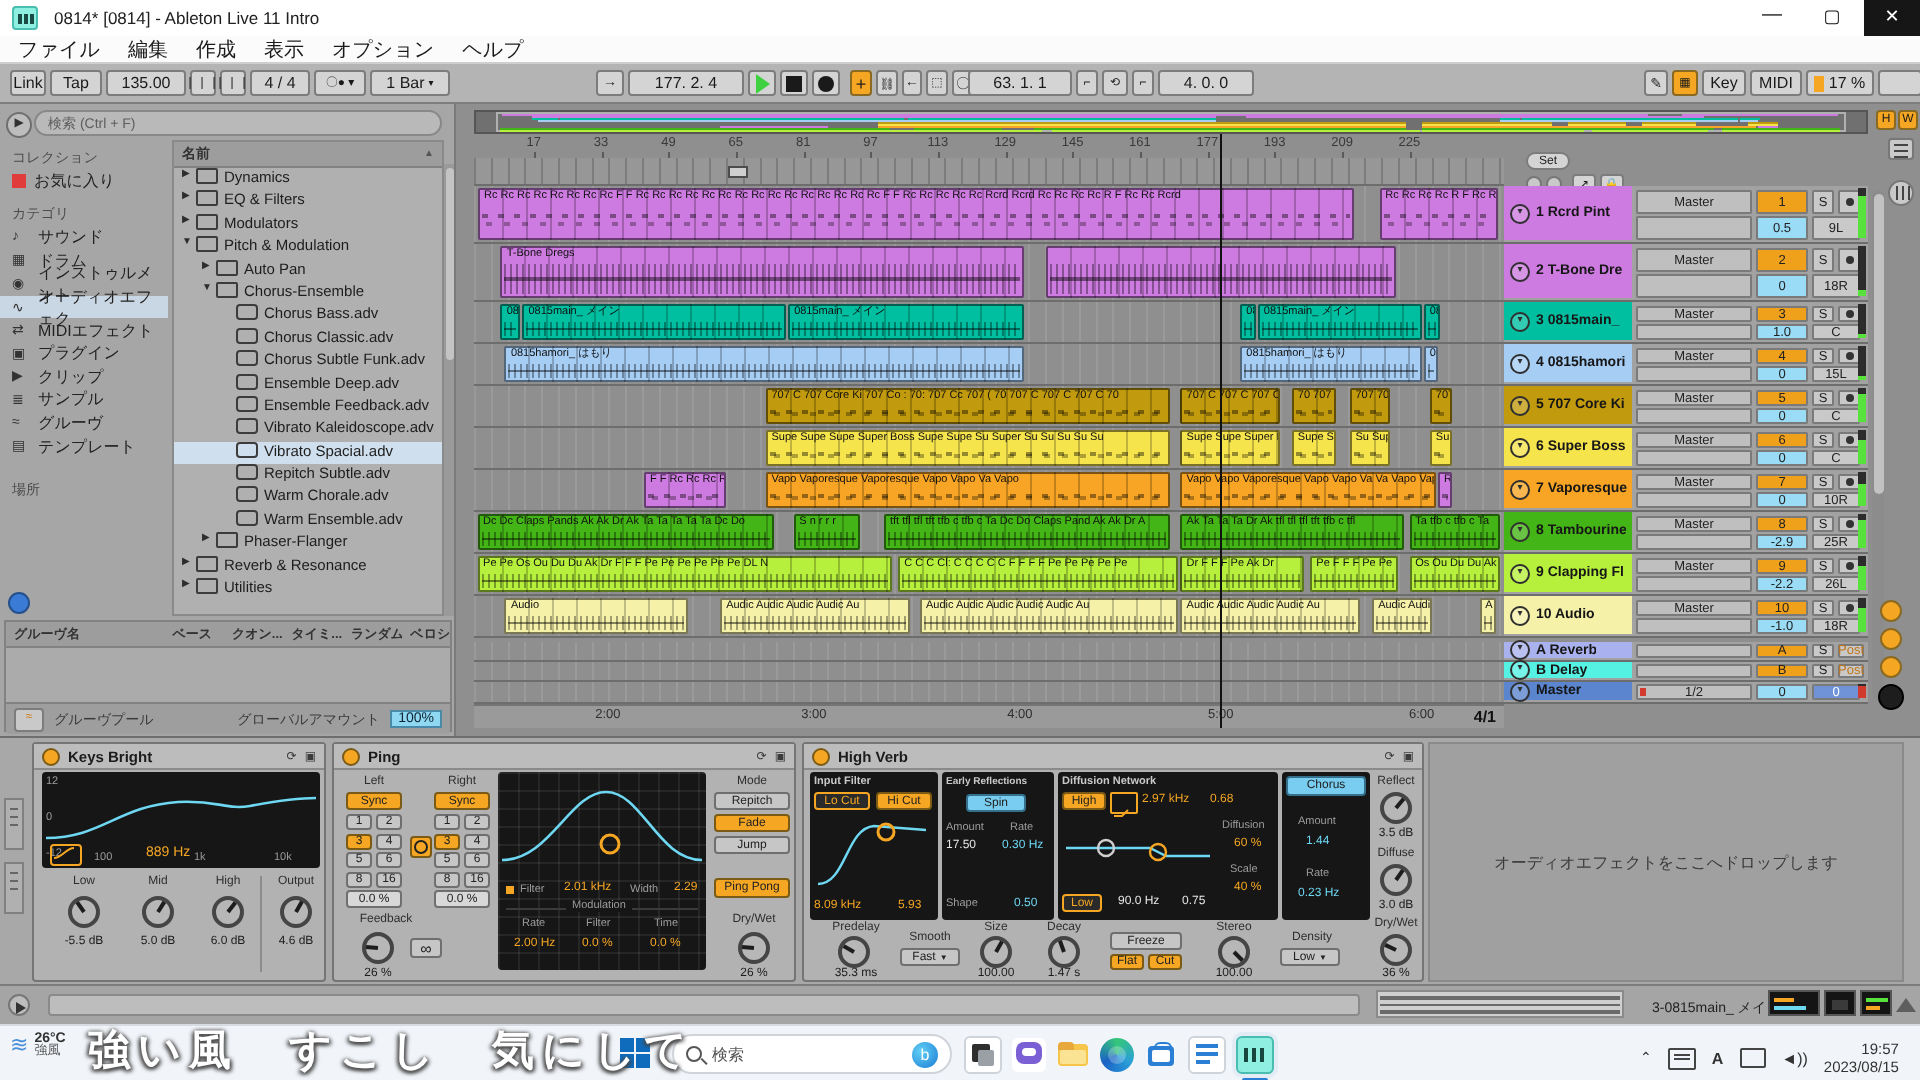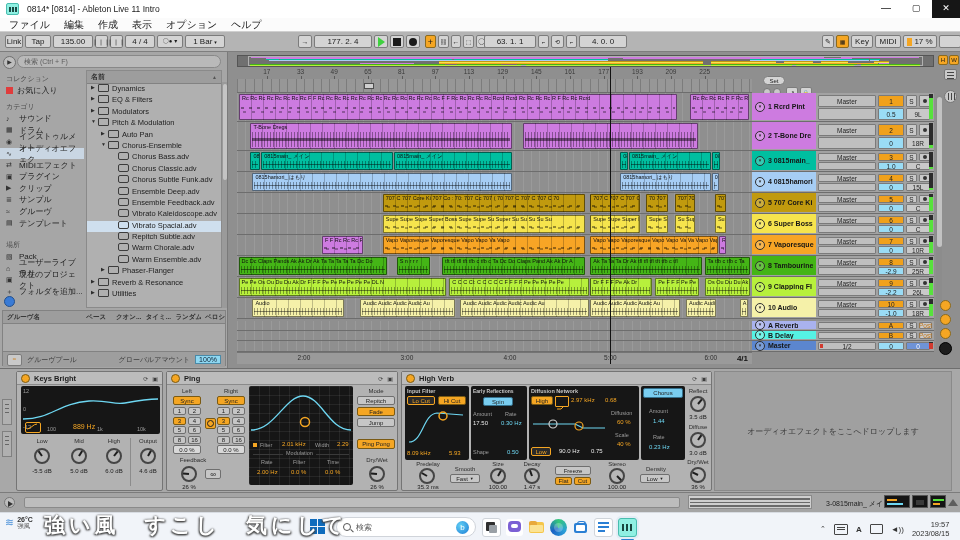--- a/index.html
+++ b/index.html
@@ -202,38 +202,20 @@
       <div class="sideItem">
         <span style="font-size: 7px; width: 9px; flex: 0 0 auto; color: rgb(51, 51, 51);">≈</span>
         <span>グルーヴ</span>
       </div>
       <div class="sideItem">
         <span style="font-size: 7px; width: 9px; flex: 0 0 auto; color: rgb(51, 51, 51);">▤</span>
         <span>テンプレート</span>
       </div>
     </div>
   <span class="abs sideLbl" style="left:6px;top:188px;">場所</span>
-  <div class="abs" id="placeList" style="left:0;top:199px;width:84px;">
-      <div class="sideItem">
-        <span style="font-size: 7px; width: 9px; flex: 0 0 auto; color: rgb(51, 51, 51);">▧</span>
-        <span>Pack</span>
-      </div>
-      <div class="sideItem">
-        <span style="font-size: 7px; width: 9px; flex: 0 0 auto; color: rgb(51, 51, 51);">⌂</span>
-        <span>ユーザーライブラリ</span>
-      </div>
-      <div class="sideItem">
-        <span style="font-size: 7px; width: 9px; flex: 0 0 auto; color: rgb(51, 51, 51);">▣</span>
-        <span>現在のプロジェクト</span>
-      </div>
-      <div class="sideItem">
-        <span style="font-size: 7px; width: 9px; flex: 0 0 auto; color: rgb(51, 51, 51);">＋</span>
-        <span>フォルダを追加...</span>
-      </div>
-    </div>
   <div class="abs" style="left:4px;top:244px;width:9px;height:9px;border-radius:50%;background:#3a7bd5;border:1px solid #24508c;"></div>
 
   <div class="abs" style="left:86px;top:18px;width:136px;height:238px;background:#b0b0b0;border:1px solid #8a8a8a;box-sizing:border-box;">
     <div style="height:12px;background:#9d9d9d;border-bottom:1px solid #828282;display:flex;align-items:center;padding:0 4px;justify-content:space-between;">
       <span style="font-size:7px;font-weight:bold;color:#333;">名前</span>
       <span style="font-size:5px;color:#555;">▲</span>
     </div>
     <div id="treeList">
         <div class="treeRow" style="padding-left: 4px;">
           <span class="tri">▶</span>

